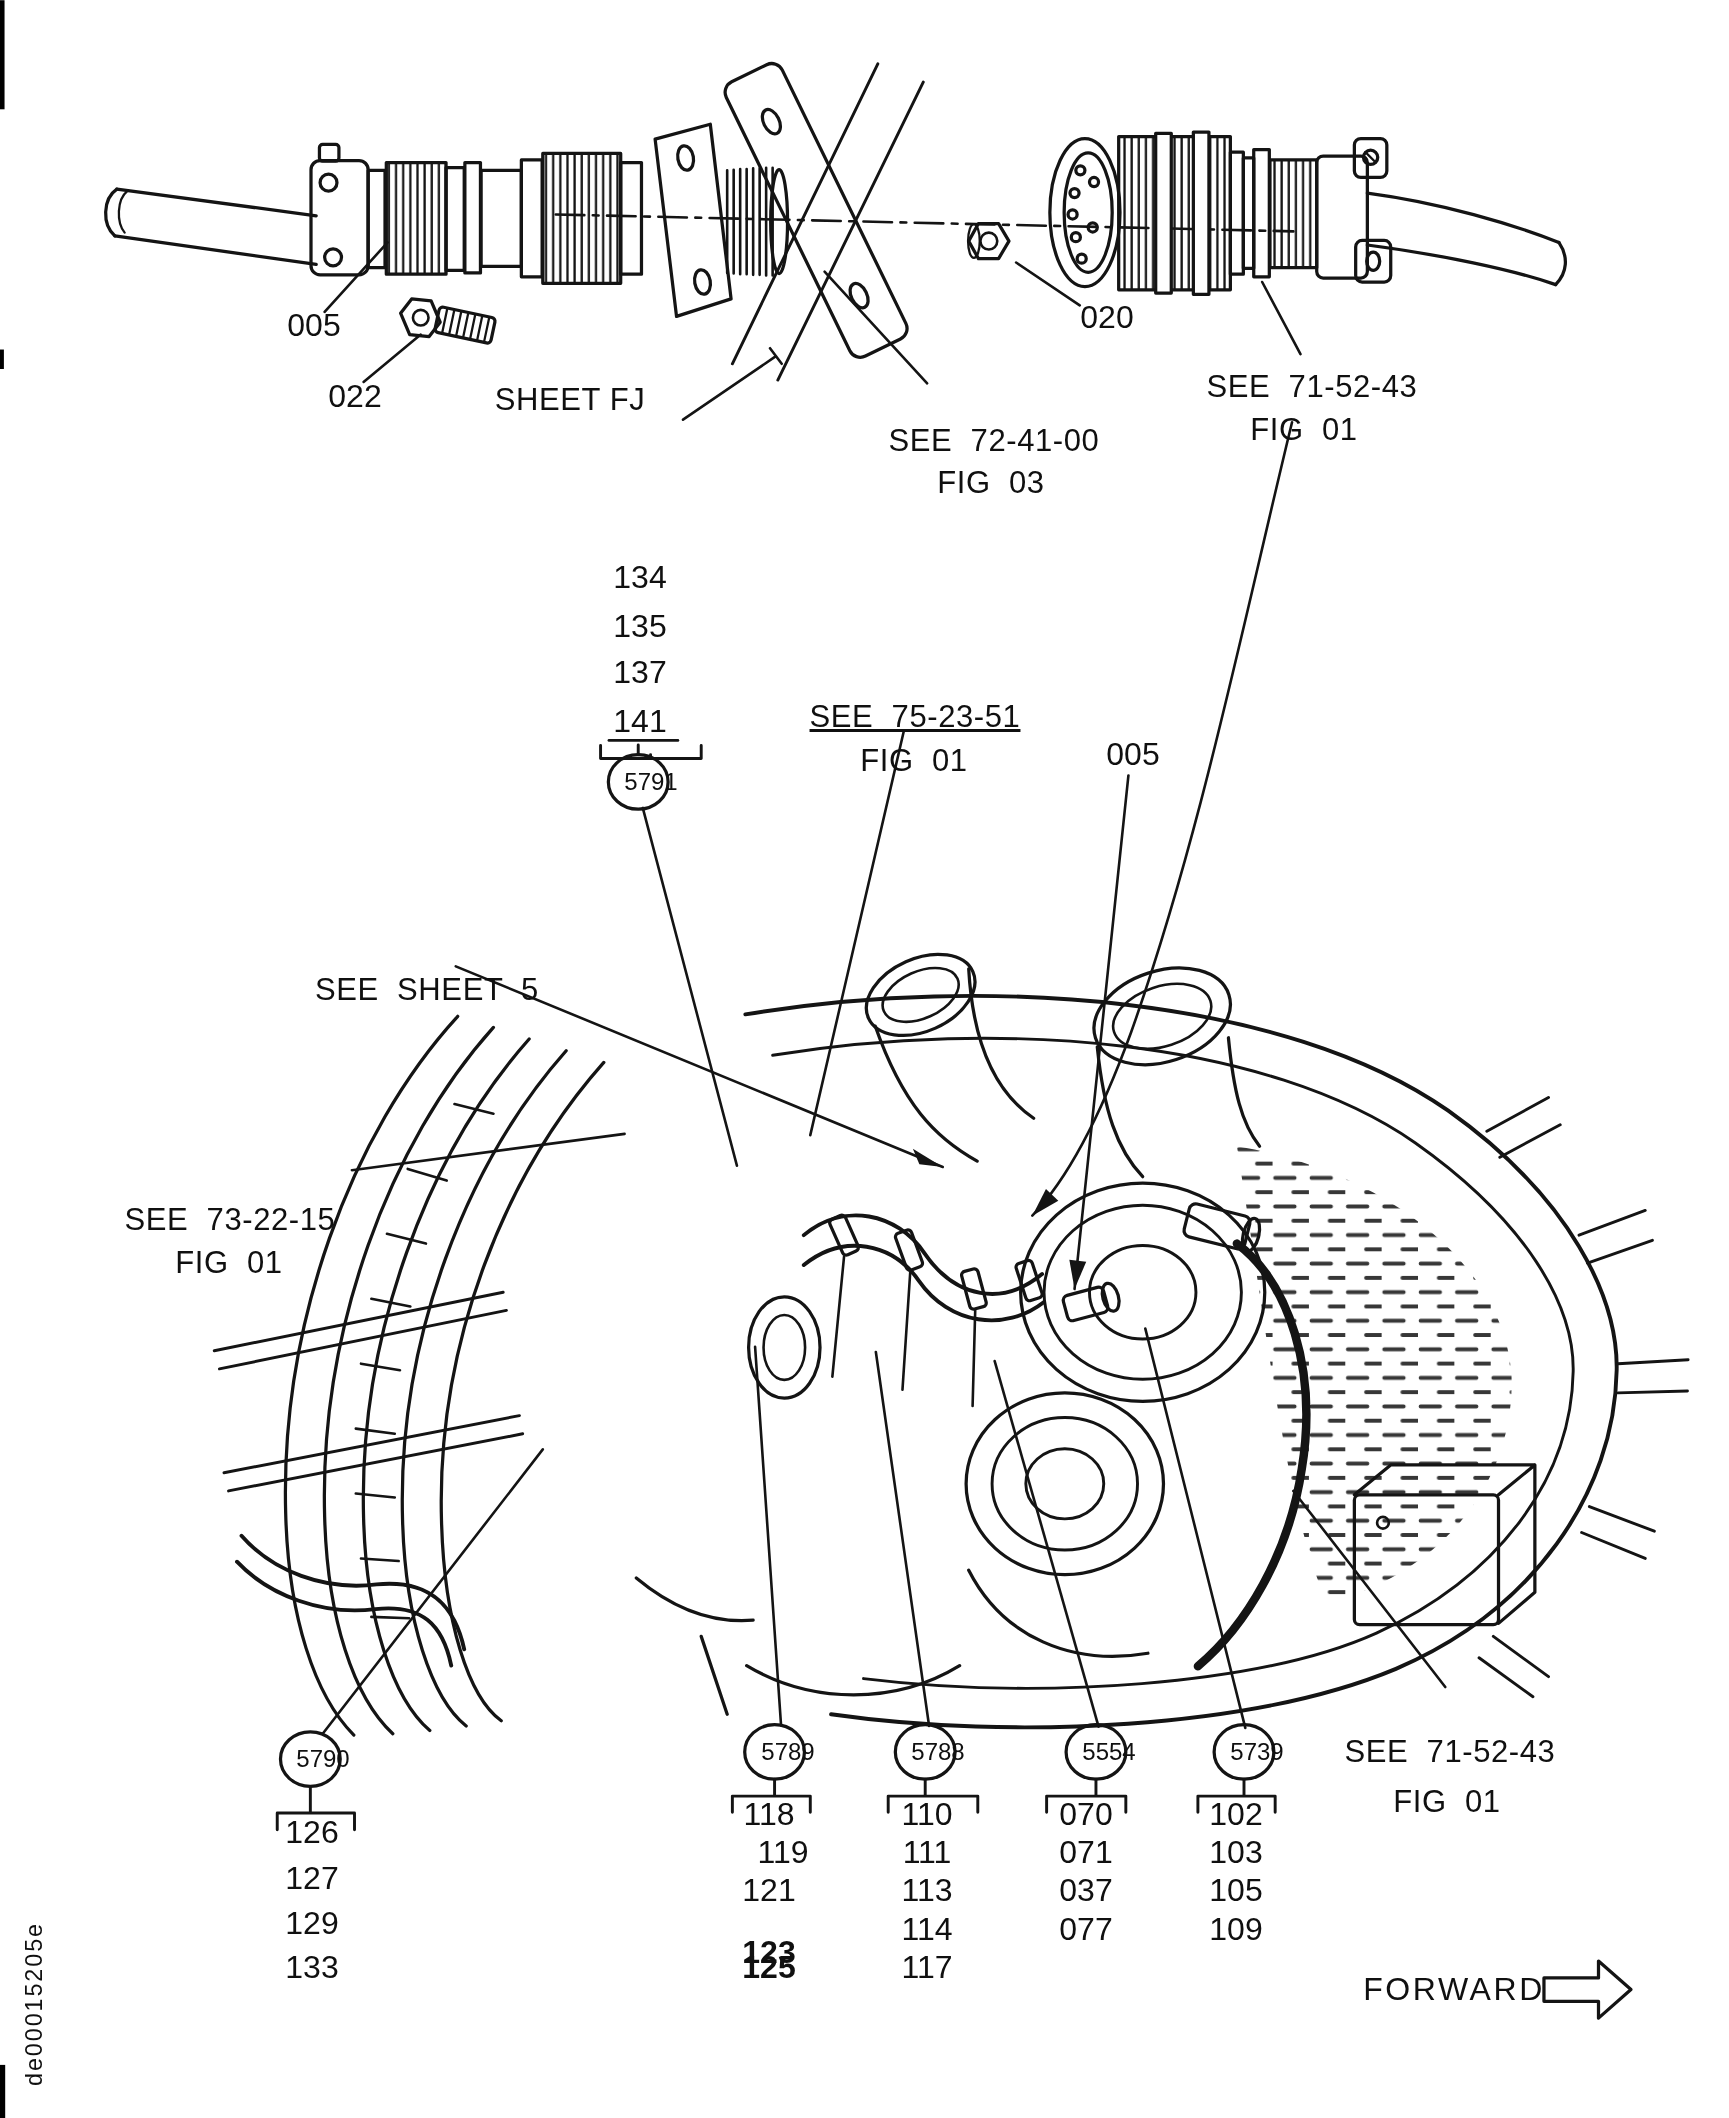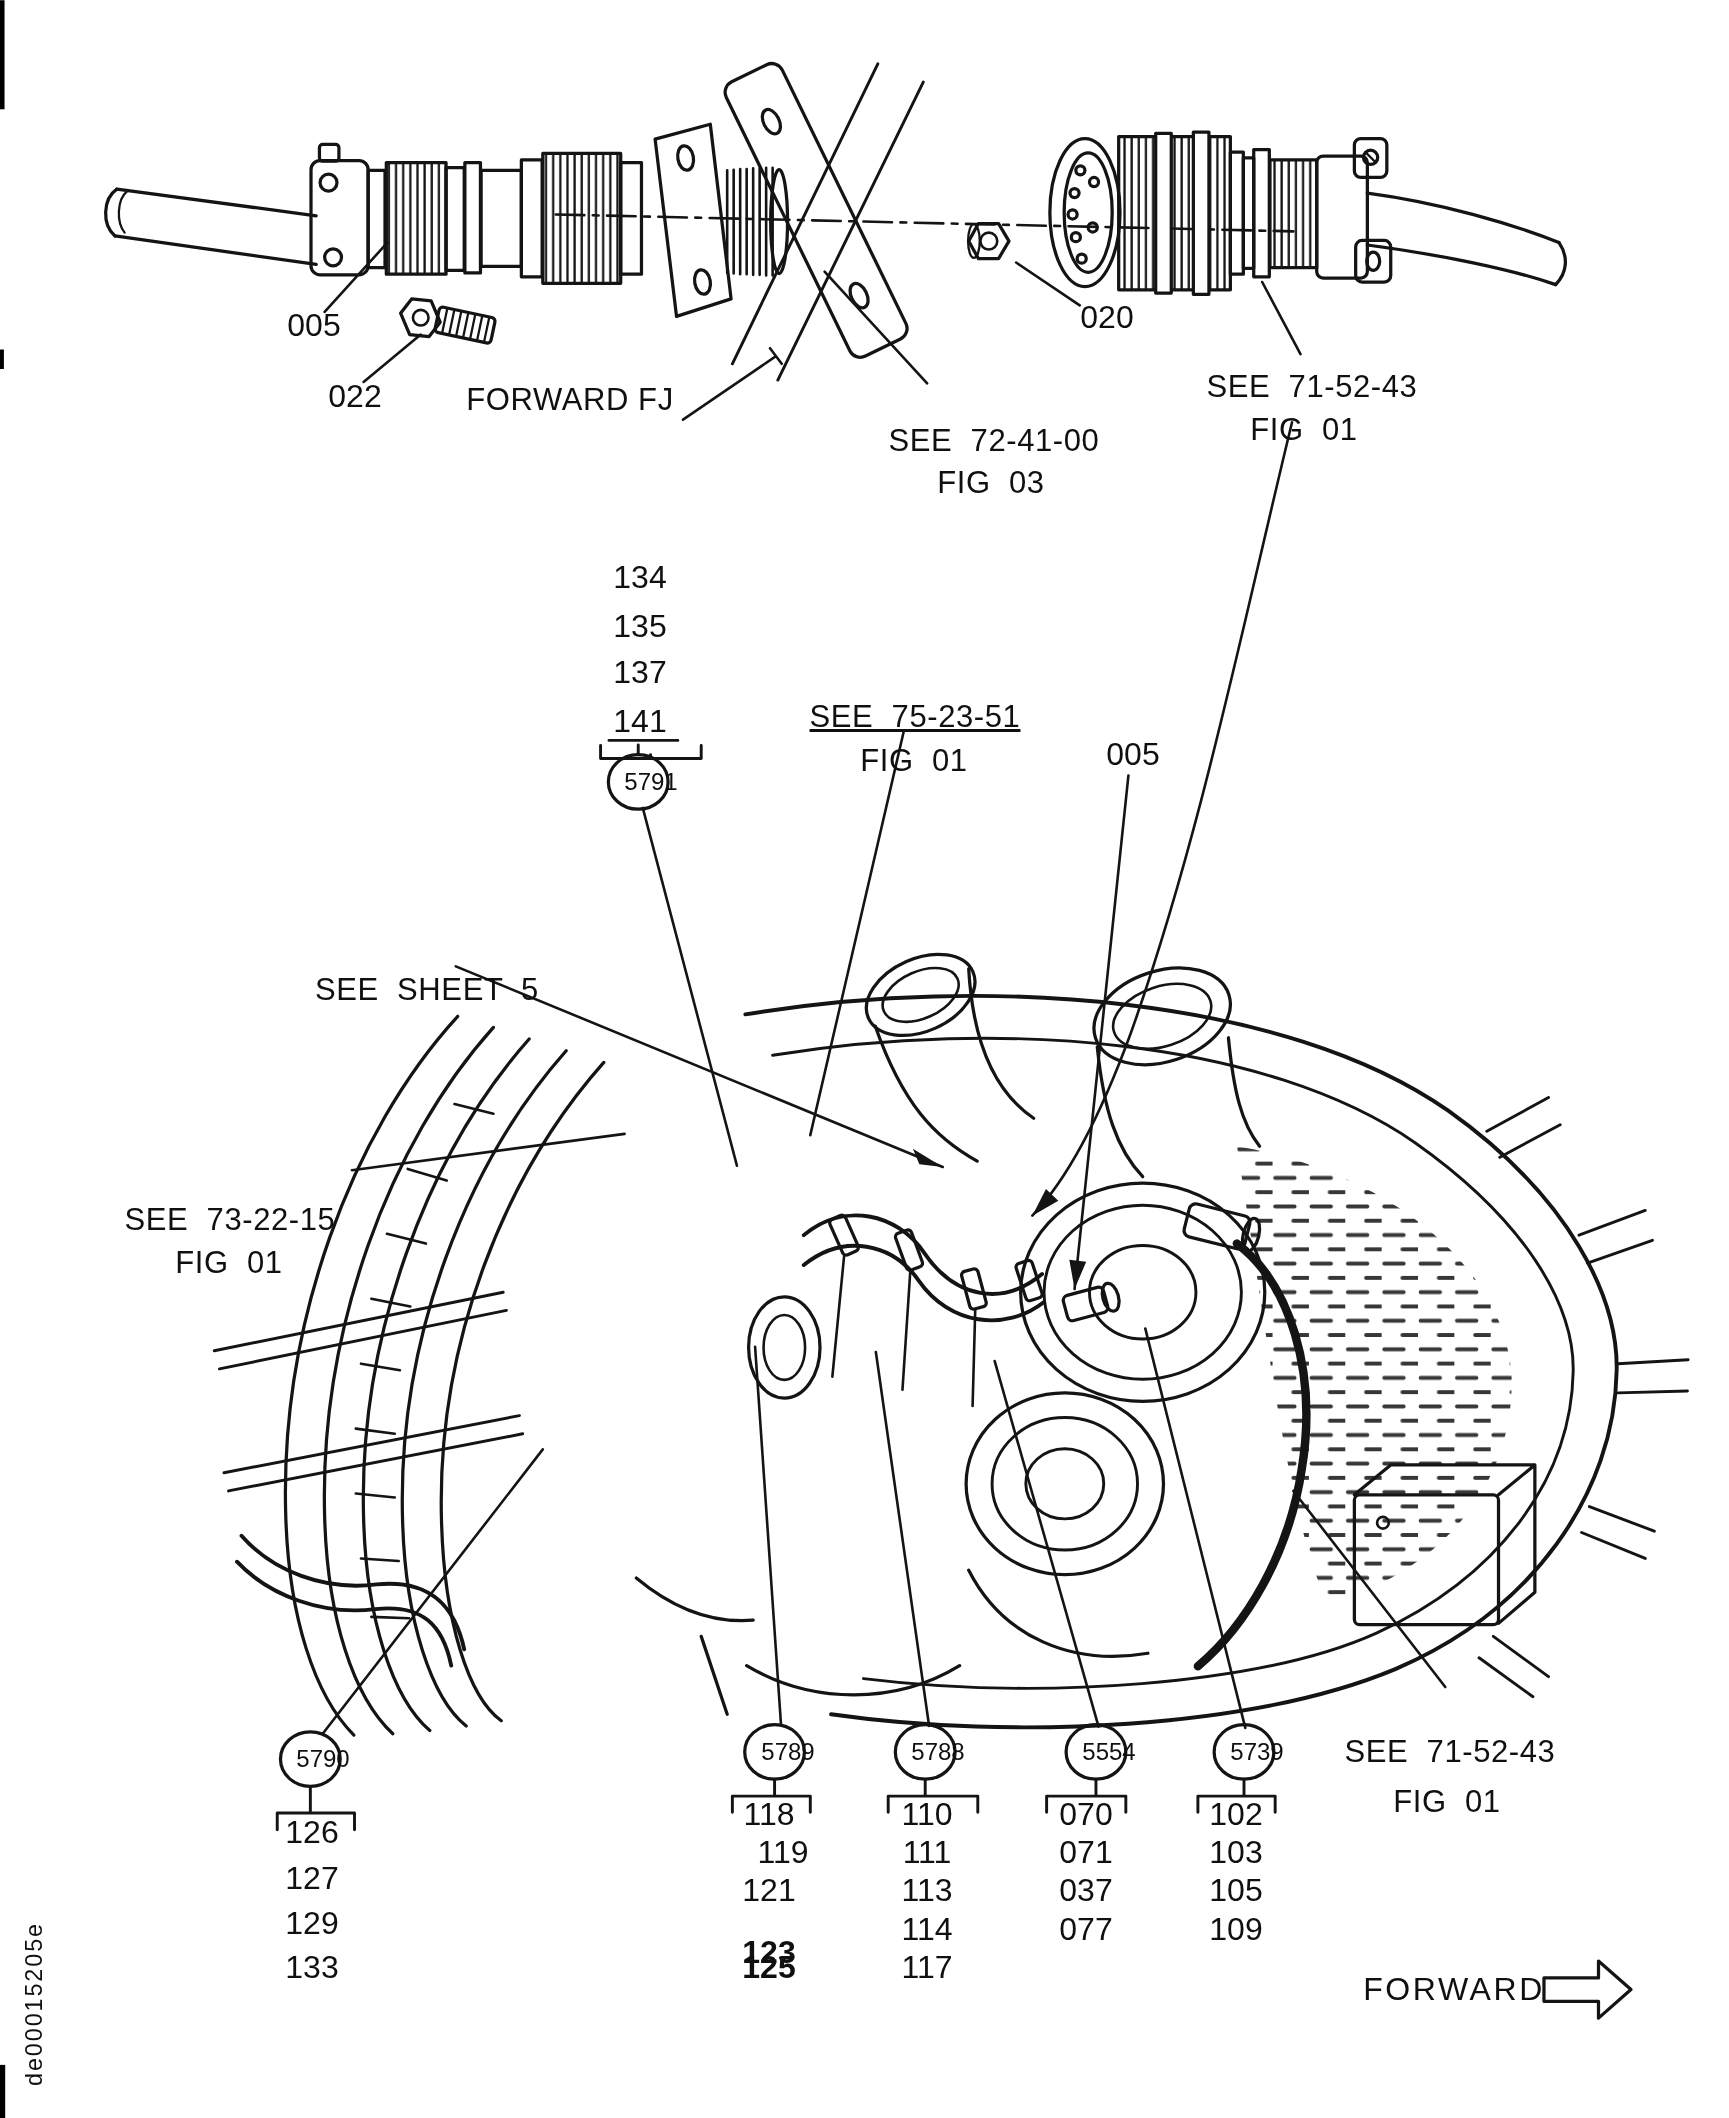--- a/index.html
+++ b/index.html
@@ -241,21 +241,21 @@
     <path d="M1916,2740 V2765 M1845,2791 L1845,2766 L1964,2766 L1964,2791"></path>
   </g>
 
   <g>
     <polygon points="2378,3046 2462,3046 2462,3020 2512,3064 2462,3108 2462,3082 2378,3082" fill="#fff" stroke-width="5"></polygon>
   </g>
 </svg>
 
 <div class="label num" style="left:314px;top:325px;">005</div>
 <div class="label num" style="left:355px;top:396px;">022</div>
-<div class="label" style="left:570px;top:400px;">FORWARD FJ</div>
+<div class="label" style="left:570px;top:400px;">SHEET FJ</div>
 <div class="label ref" style="left:994px;top:397px;">SEE 72-41-00</div>
 <div class="label ref" style="left:991px;top:439px;">FIG 03</div>
 <div class="label num" style="left:1107px;top:317px;">020</div>
 <div class="label ref" style="left:1312px;top:343px;">SEE 71-52-43</div>
 <div class="label ref" style="left:1304px;top:386px;">FIG 01</div>
 
 <div class="label num" style="left:640px;top:577px;">134</div>
 <div class="label num" style="left:640px;top:626px;">135</div>
 <div class="label num" style="left:640px;top:672px;">137</div>
 <div class="label num" style="left:640px;top:721px;">141</div>

